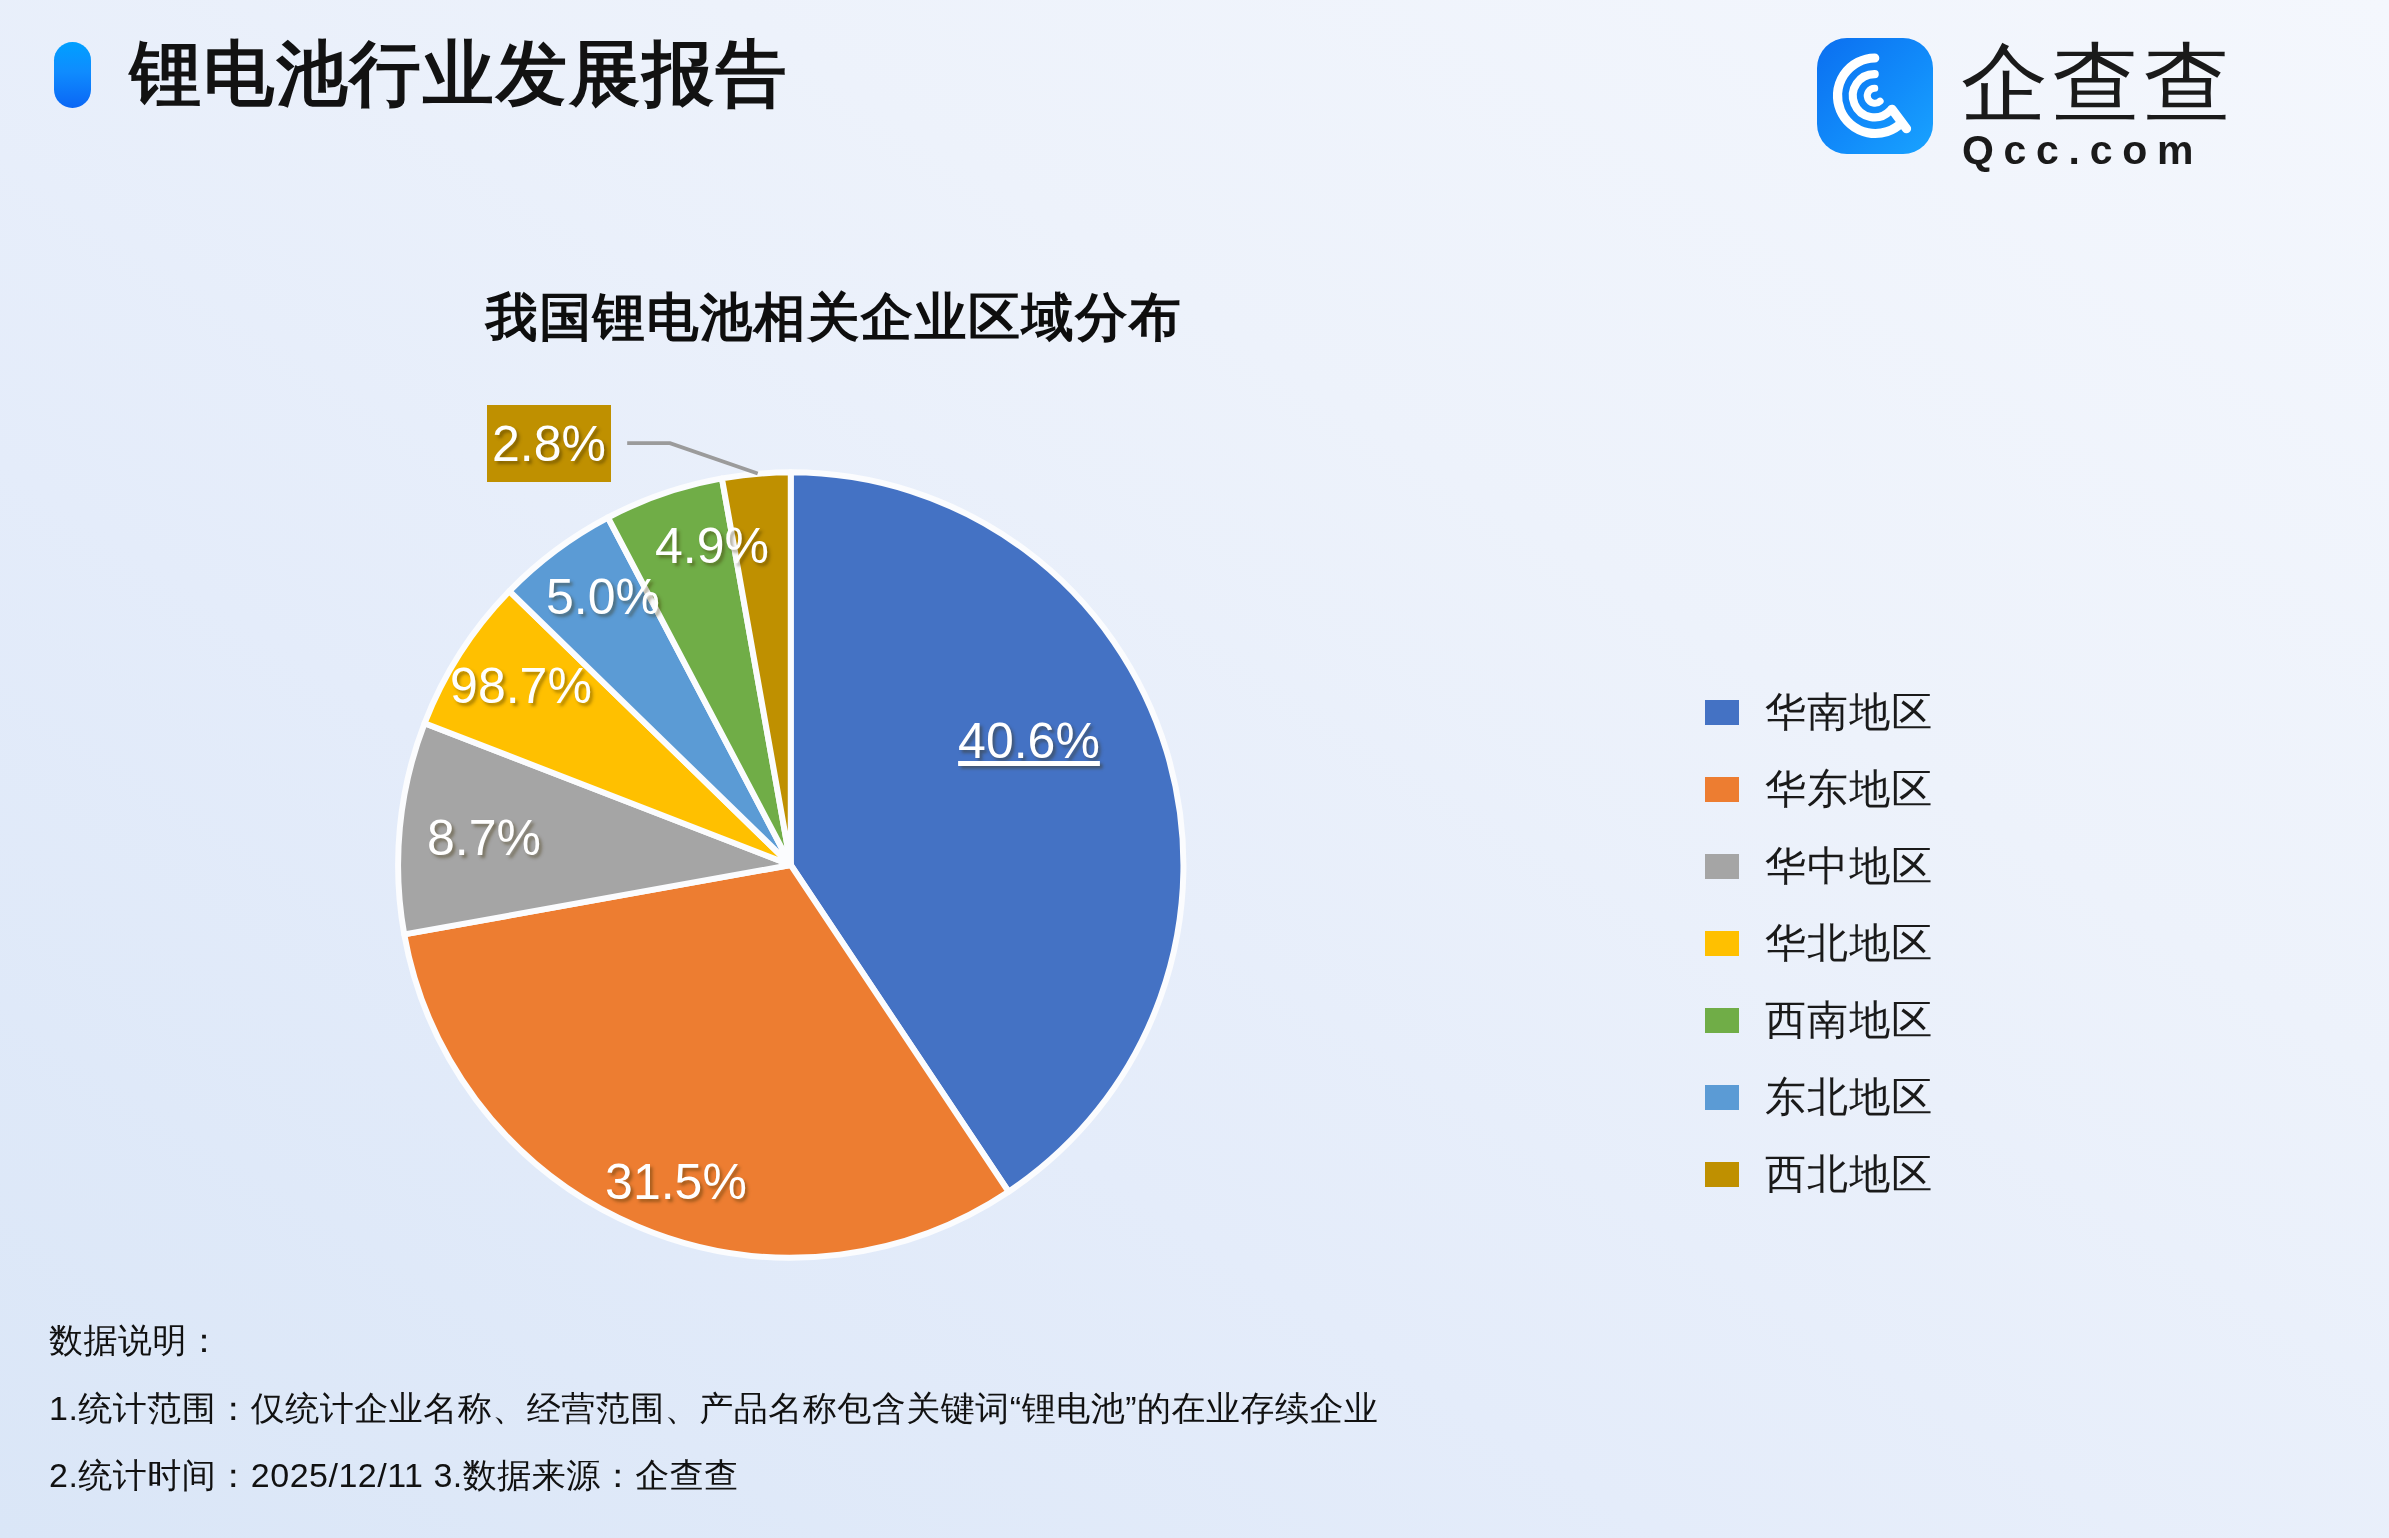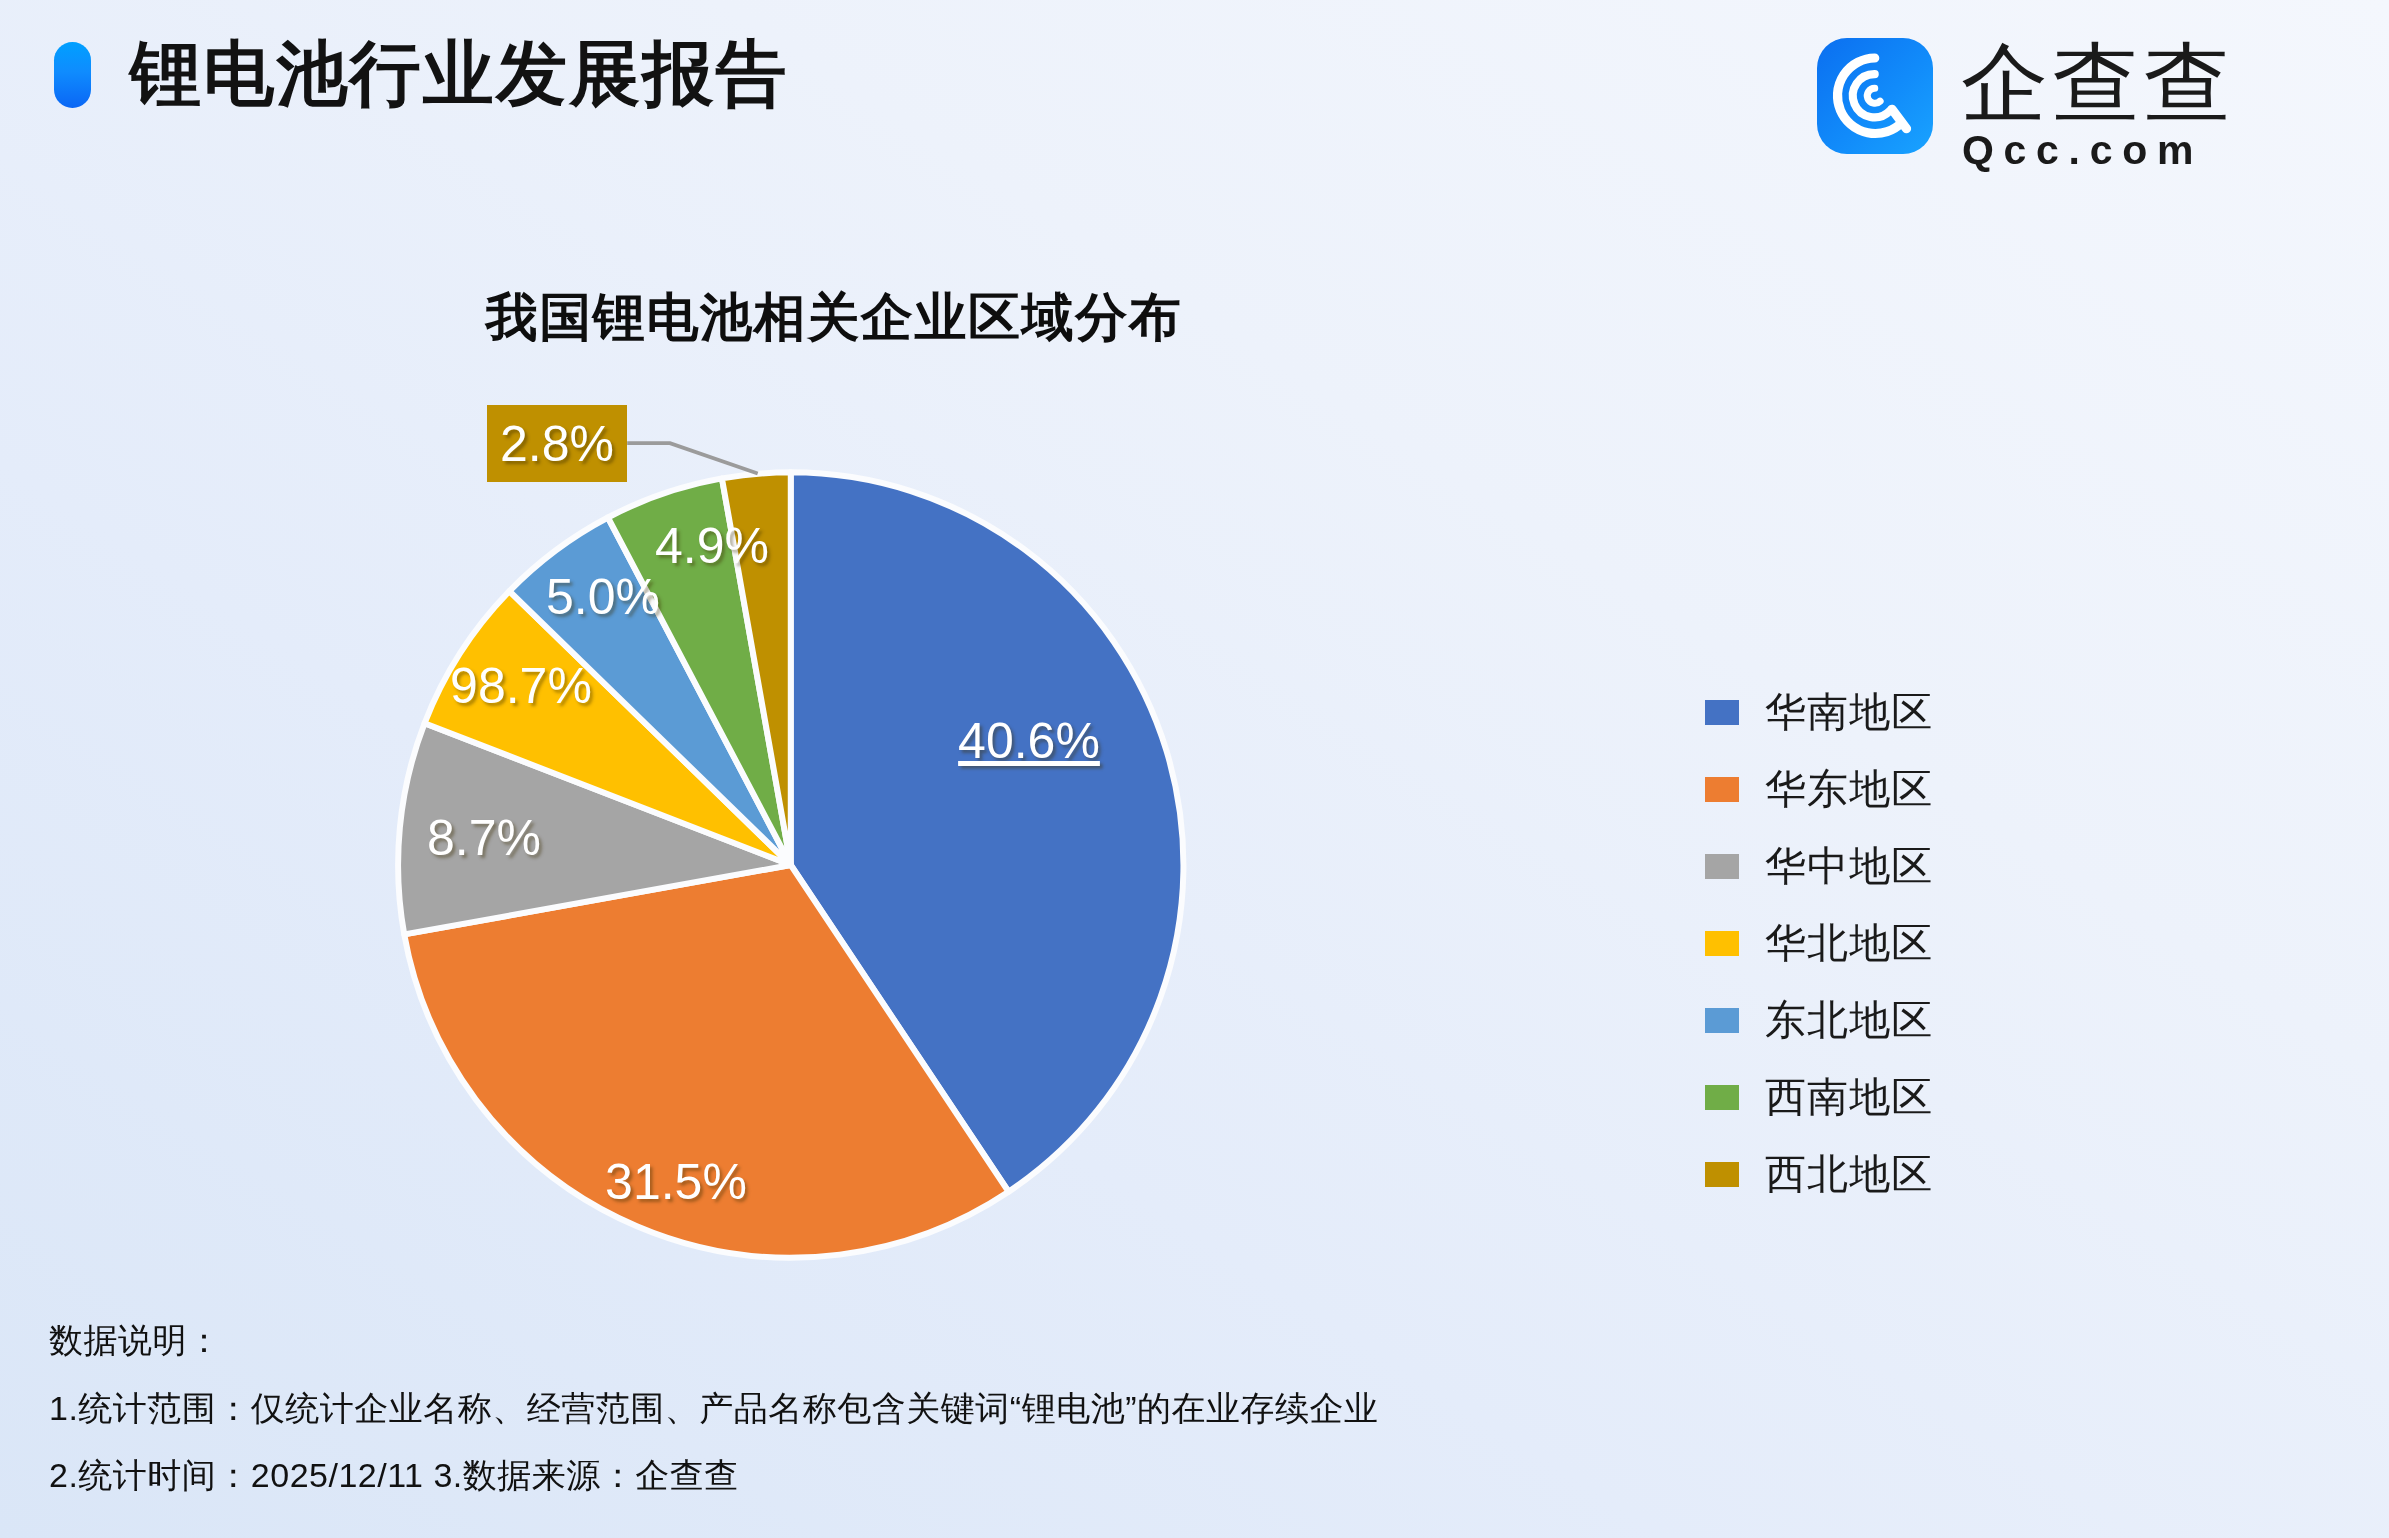--- a/index.html
+++ b/index.html
@@ -54,21 +54,21 @@
   #pie-svg { position:absolute; left:0; top:0; }
 
   .slice-label {
     position:absolute; transform:translate(-50%,-50%);
     font-size:50px; color:#FFFFFF; font-weight:400;
     text-shadow:2.7px 2.7px 3.2px rgba(60,45,0,0.42);
     white-space:nowrap; pointer-events:none;
   }
 
   #callout-box {
-    position:absolute; left:487px; top:405px; width:140px; height:77px;
+    position:absolute; left:487px; top:405px; width:124px; height:77px;
     background:#BF9000;
     display:flex; align-items:center; justify-content:center;
   }
   #callout-box .callout-text {
     font-size:50px; color:#FFFFFF; font-weight:400;
     text-shadow:2.7px 2.7px 3.2px rgba(60,45,0,0.45);
     line-height:54px;
   }
 
   
@@ -154,26 +154,26 @@
     </div>
     <div class="legend-row">
       <span class="legend-swatch" style="background: rgb(165, 165, 165);"></span>
       <span class="legend-label">华中地区</span>
     </div>
     <div class="legend-row">
       <span class="legend-swatch" style="background: rgb(255, 192, 0);"></span>
       <span class="legend-label">华北地区</span>
     </div>
     <div class="legend-row">
+      <span class="legend-swatch" style="background: rgb(112, 173, 71);"></span>
+      <span class="legend-label">西南地区</span>
+    </div>
+    <div class="legend-row">
       <span class="legend-swatch" style="background: rgb(91, 155, 213);"></span>
       <span class="legend-label">东北地区</span>
-    </div>
-    <div class="legend-row">
-      <span class="legend-swatch" style="background: rgb(112, 173, 71);"></span>
-      <span class="legend-label">西南地区</span>
     </div>
     <div class="legend-row">
       <span class="legend-swatch" style="background: rgb(191, 144, 0);"></span>
       <span class="legend-label">西北地区</span>
     </div>
   </div>
 
 <div id="footer">
   <div class="footer-line">数据说明：</div>
   <div class="footer-line spaced">1.统计范围：仅统计企业名称、经营范围、产品名称包含关键词“锂电池”的在业存续企业</div>

